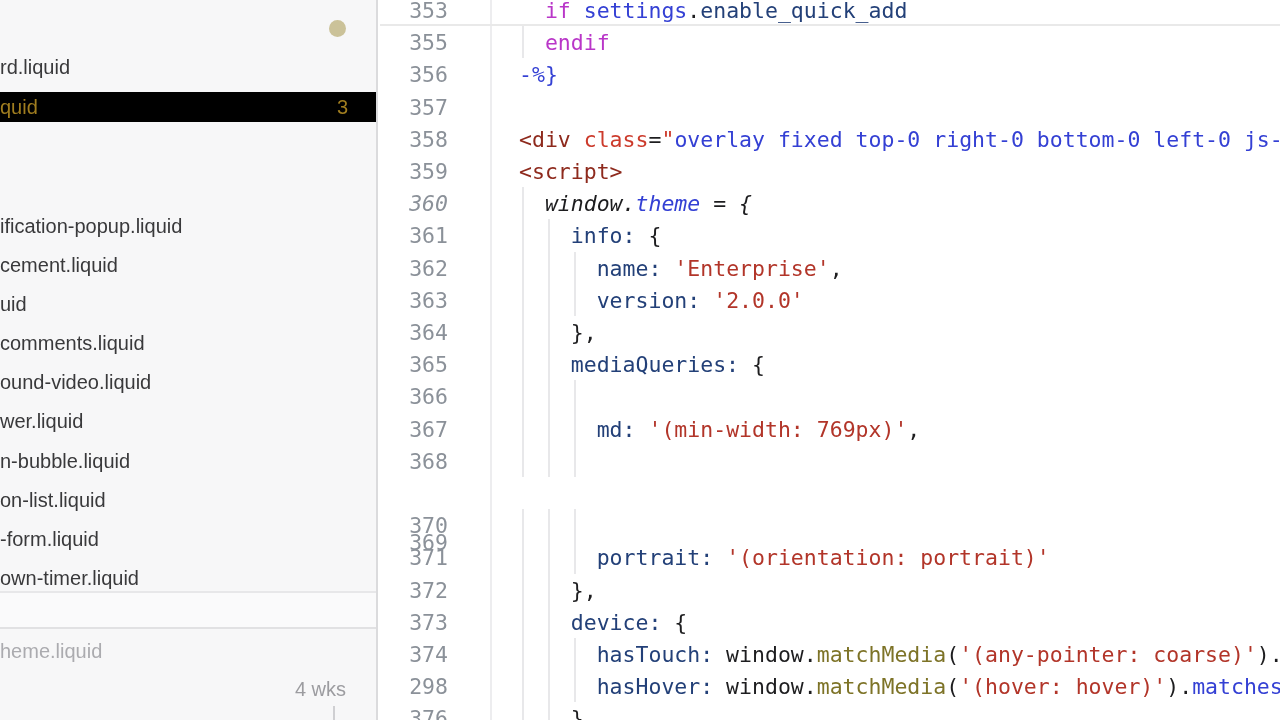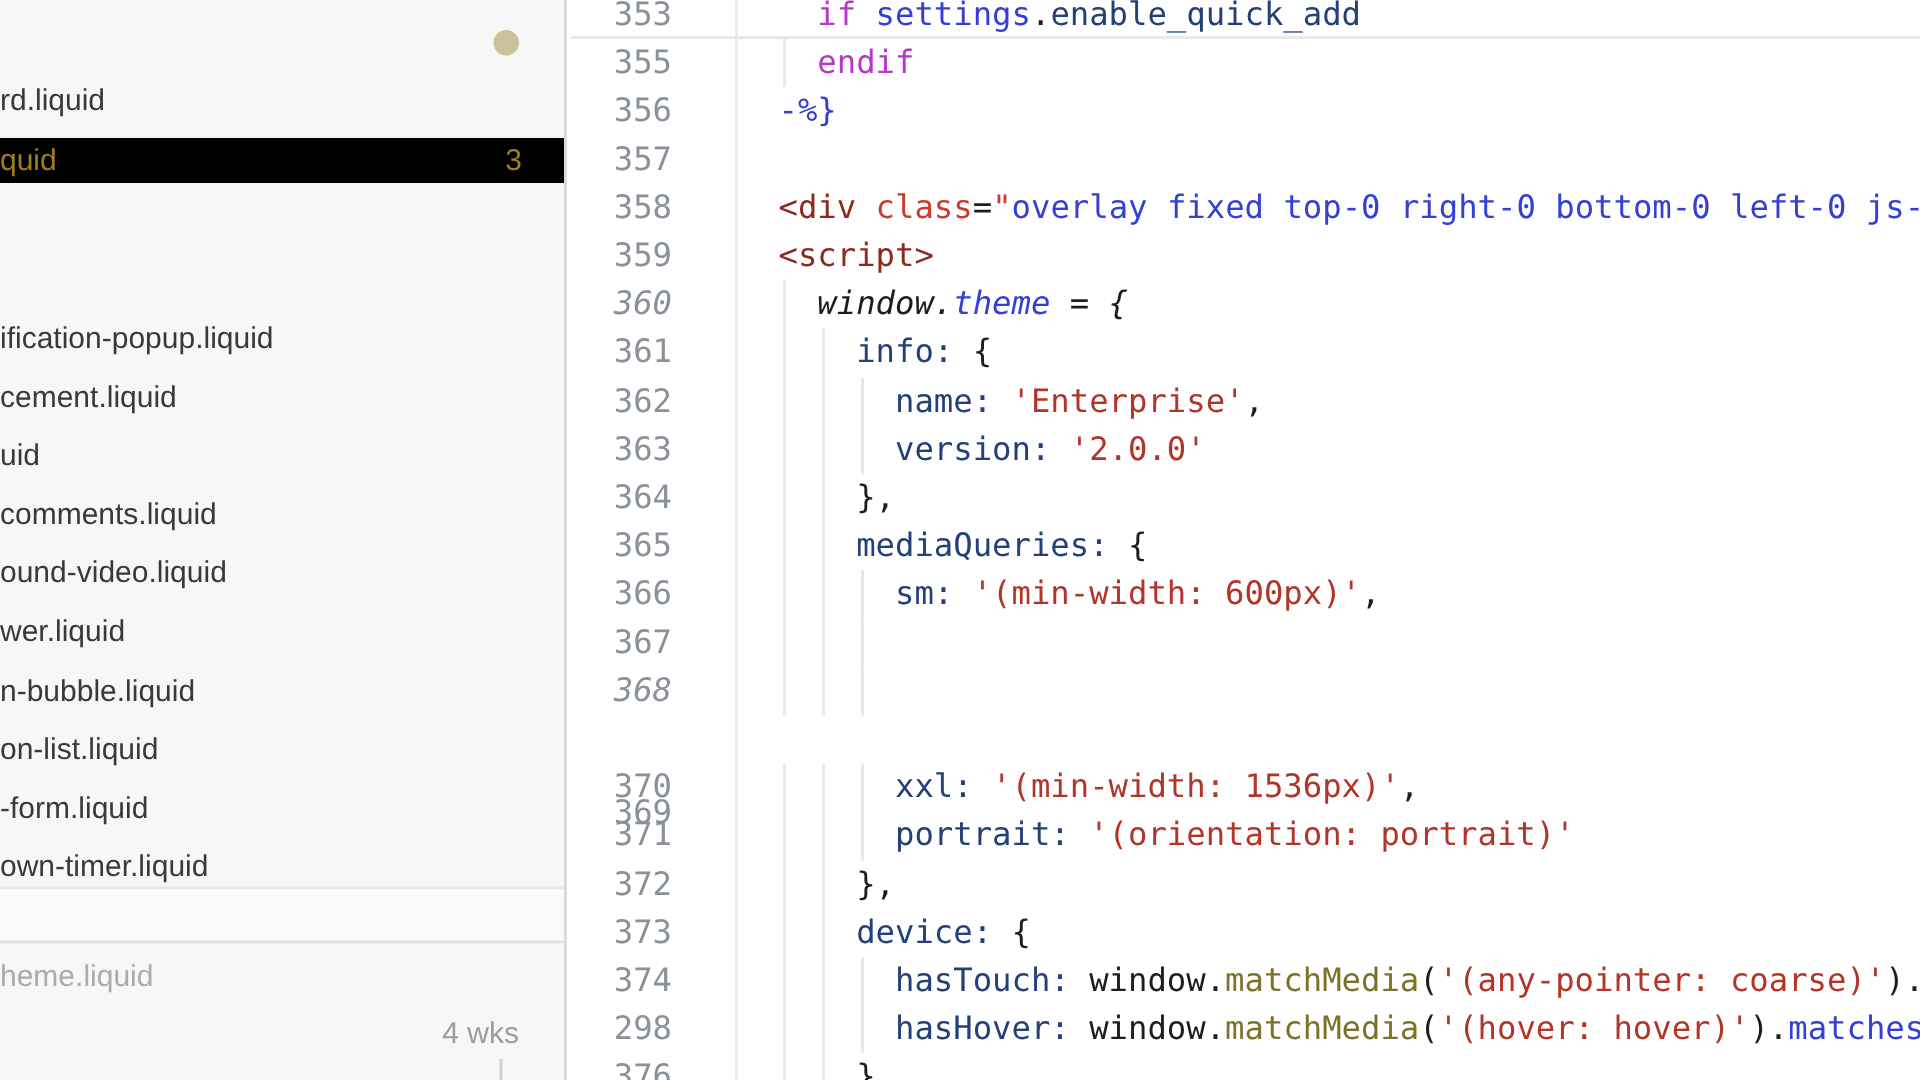--- a/index.html
+++ b/index.html
@@ -169,46 +169,45 @@
           <div class="guide" style="left: 144px;"></div>
           <div class="guide" style="left: 170px;"></div>
           <div class="lnum">365</div>
           <div class="ctext"><span class="tk-plain">    </span><span class="tk-navy">mediaQueries:</span><span class="tk-plain"> {</span></div>
         </div>
         <div class="crow" style="top: 380.4px;">
           <div class="guide" style="left: 144px;"></div>
           <div class="guide" style="left: 170px;"></div>
           <div class="guide" style="left: 196px;"></div>
           <div class="lnum">366</div>
-          <div class="ctext"><span class="tk-plain">      </span><span class="tk-navy">sm:</span><span class="tk-plain"> </span><span class="tk-str">'(min-width: 600px)'</span><span class="tk-plain">,</span></div>
         </div>
         <div class="crow" style="top: 412.6px;">
           <div class="guide" style="left: 144px;"></div>
           <div class="guide" style="left: 170px;"></div>
           <div class="guide" style="left: 196px;"></div>
           <div class="lnum">367</div>
-        </div>
-        <div class="crow" style="top: 444.8px; font-style: italic;">
+          <div class="ctext"><span class="tk-plain">      </span><span class="tk-navy">md:</span><span class="tk-plain"> </span><span class="tk-str">'(min-width: 769px)'</span><span class="tk-plain">,</span></div>
+        </div>
+        <div class="crow" style="top: 444.8px;">
           <div class="guide" style="left: 144px;"></div>
           <div class="guide" style="left: 170px;"></div>
           <div class="guide" style="left: 196px;"></div>
           <div class="lnum">368</div>
         </div>
         <div class="crow" style="top: 498px; margin-top: 28px;">
           <div class="guide" style="left: 144px;"></div>
           <div class="guide" style="left: 170px;"></div>
           <div class="guide" style="left: 196px;"></div>
           <div class="lnum">369</div>
         </div>
         <div class="crow" style="top: 509.2px;">
           <div class="guide" style="left: 144px;"></div>
           <div class="guide" style="left: 170px;"></div>
           <div class="guide" style="left: 196px;"></div>
           <div class="lnum">370</div>
-          <div class="ctext"><span class="tk-plain">      </span><span class="tk-navy">xxl:</span><span class="tk-plain"> </span><span class="tk-str">'(min-width: 1536px)'</span><span class="tk-plain">,</span></div>
         </div>
         <div class="crow" style="top: 541.4px;">
           <div class="guide" style="left: 144px;"></div>
           <div class="guide" style="left: 170px;"></div>
           <div class="guide" style="left: 196px;"></div>
           <div class="lnum">371</div>
           <div class="ctext"><span class="tk-plain">      </span><span class="tk-navy">portrait:</span><span class="tk-plain"> </span><span class="tk-str">'(orientation: portrait)'</span></div>
         </div>
         <div class="crow" style="top: 573.6px;">
           <div class="guide" style="left: 144px;"></div>

